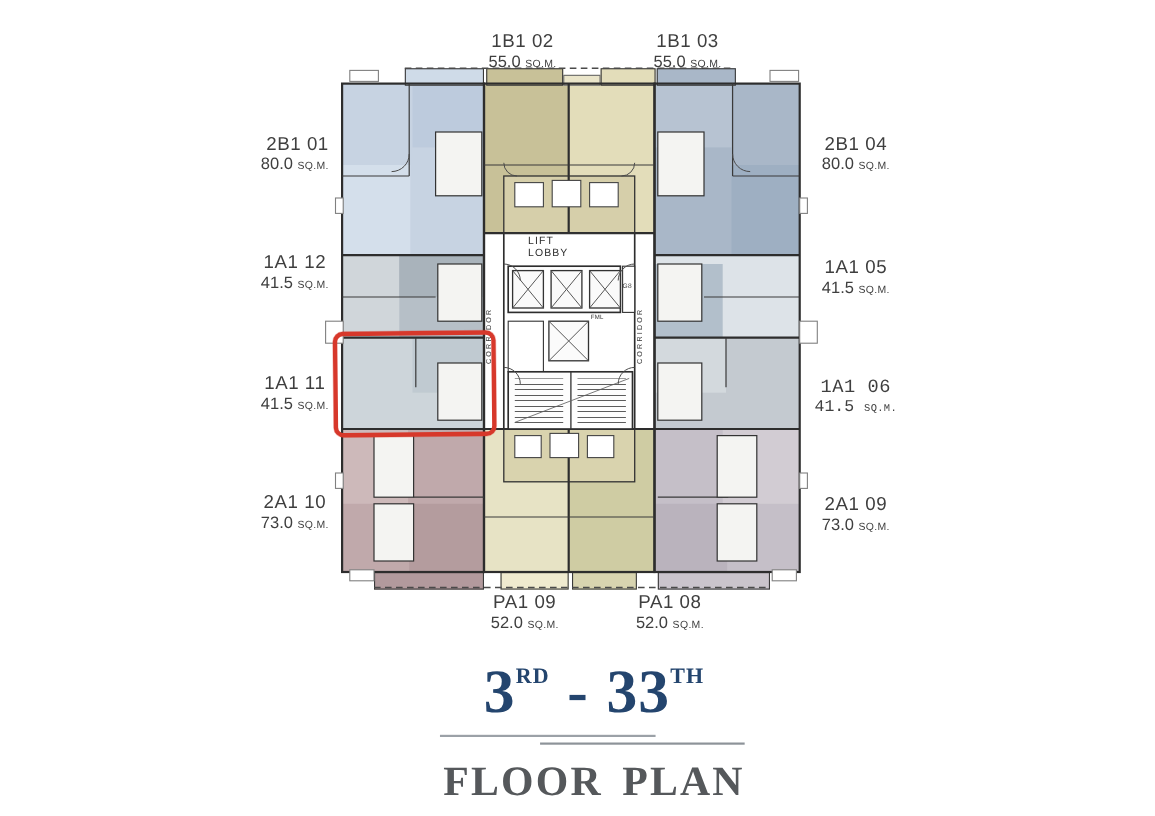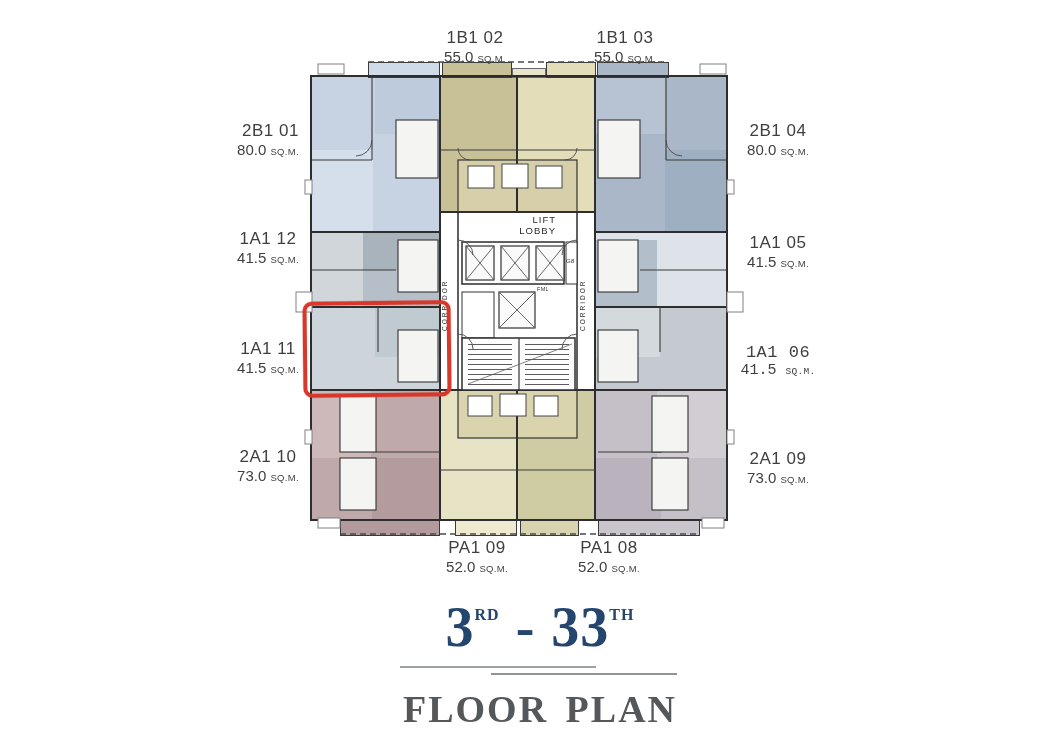--- a/index.html
+++ b/index.html
@@ -7,36 +7,36 @@
          font-family:"Liberation Sans",sans-serif;}
   .blk{position:absolute;}
   .shade{position:absolute;}
   .lines{position:absolute;left:0;top:0;pointer-events:none;}
   
   .ulabel{position:absolute;transform:translateX(-50%);text-align:center;color:#3f3f3f;white-space:nowrap;}
   .uname{display:block;font-size:17px;letter-spacing:.5px;}
   .uarea{display:block;font-size:15px;margin-top:0;}
   .au{font-size:9.5px;letter-spacing:.3px;}
   
-  .lobby{position:absolute;left:480px;top:214px;width:76px;text-align:right;
+  .lobby{position:absolute;left:480px;top:214px;width:76px;text-align:left;
          font-size:9.5px;line-height:11px;letter-spacing:1px;color:#2b2b2b;}
   .corridor{position:absolute;width:16px;height:110px;font-size:6.5px;letter-spacing:2px;color:#333;
             writing-mode:vertical-rl;transform:rotate(180deg);text-align:center;}
   .micro{position:absolute;font-size:6px;color:#333;letter-spacing:.3px;}
   
   .hatch{position:absolute;background:repeating-linear-gradient(180deg,#5c5c5c 0 1px,transparent 1px 5px);}
   
   .highlight{position:absolute;left:303px;top:301px;width:140px;height:88px;
              border:4px solid #d7382b;border-radius:9px;transform:rotate(-.6deg);
              box-shadow:0 0 0 .5px rgba(215,56,43,.35);}
   
   .footer{position:absolute;left:540px;top:586px;transform:translateX(-50%);text-align:center;}
   .range{font-family:"Liberation Serif",serif;font-weight:700;font-size:56px;line-height:58px;
          letter-spacing:1px;white-space:nowrap;}
-  .range .sup{font-size:16px;vertical-align:26px;letter-spacing:1px;}
+  .range .sup{font-size:20px;vertical-align:26px;letter-spacing:1px;}
   .range .dash{display:inline-block;margin:0 16px;}
   .rule{height:2px;margin:0 auto;}
   .r1{width:196px;margin-top:10px;transform:translateX(-42px);background:#9ba1a7;height:1.5px;}
   .r2{width:186px;margin-top:5px;transform:translateX(44px);background:#8d9399;}
   .ptitle{font-family:"Liberation Serif",serif;font-weight:700;font-size:38px;letter-spacing:2px;
           word-spacing:6px;margin-top:12px;white-space:nowrap;}
 </style>
 </head>
 <body>
 

